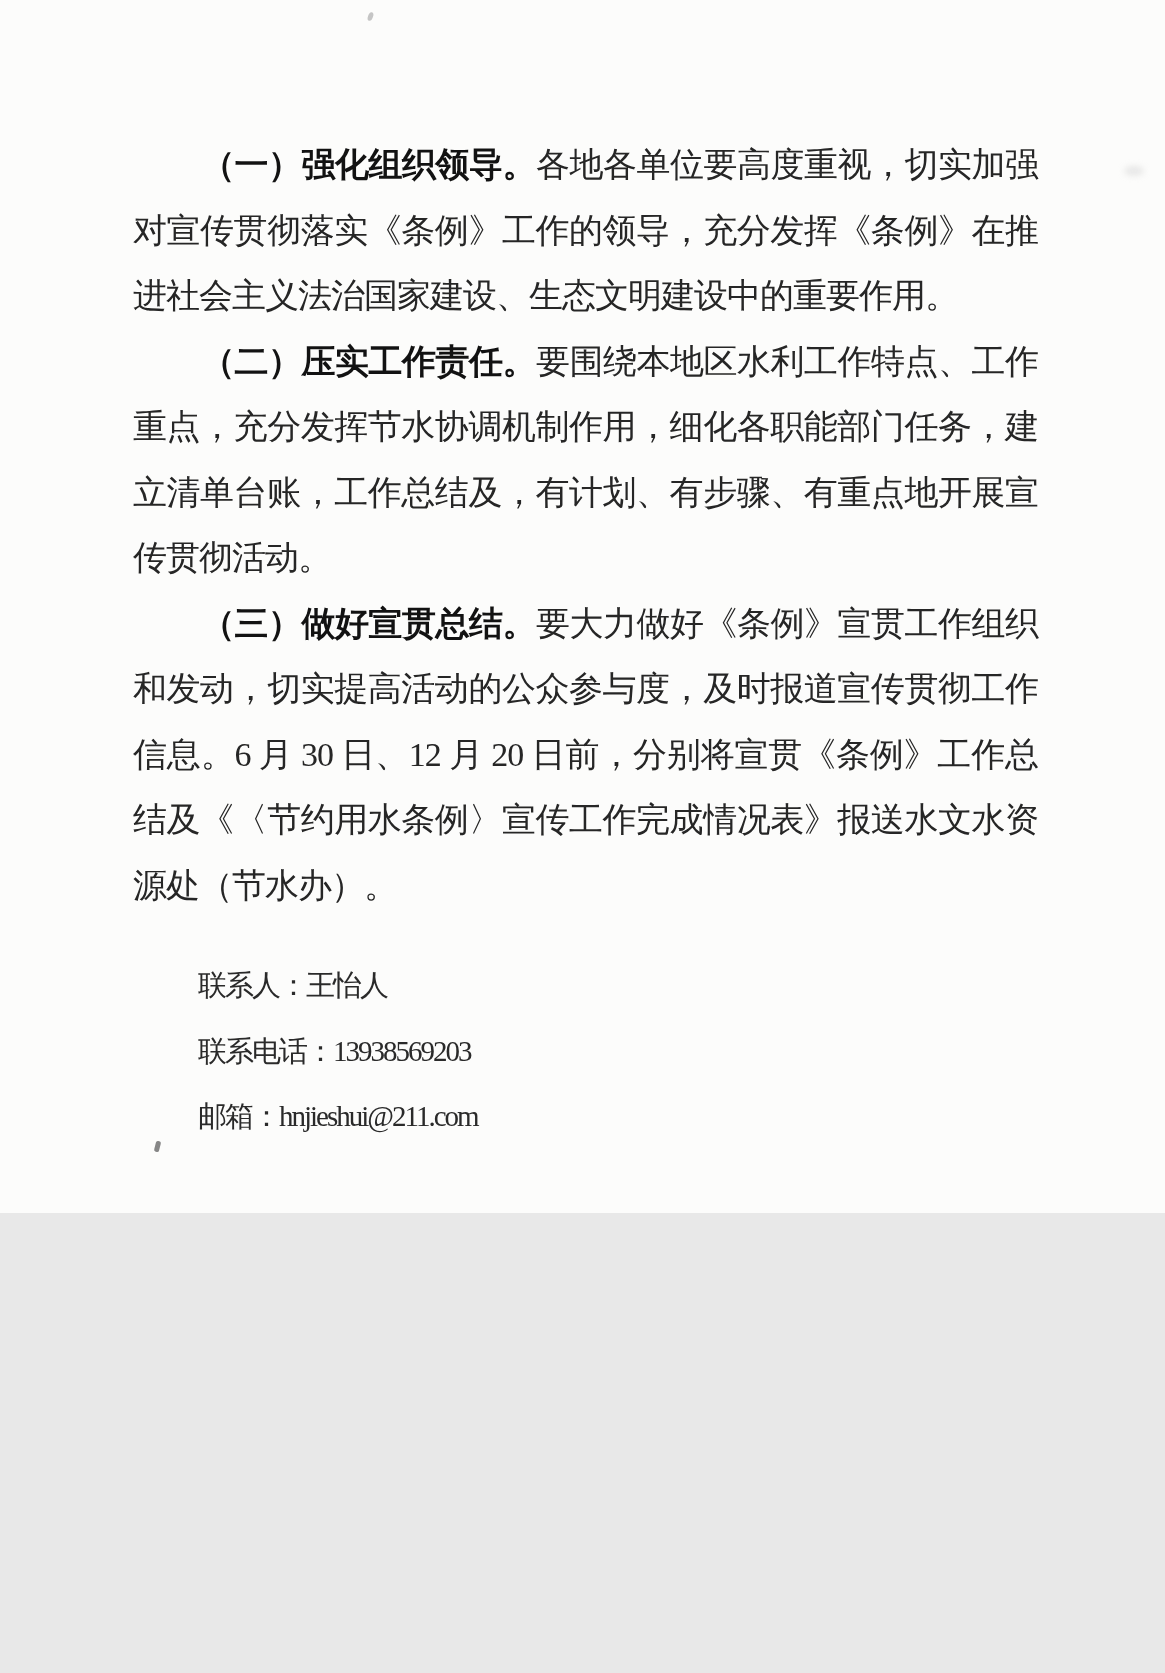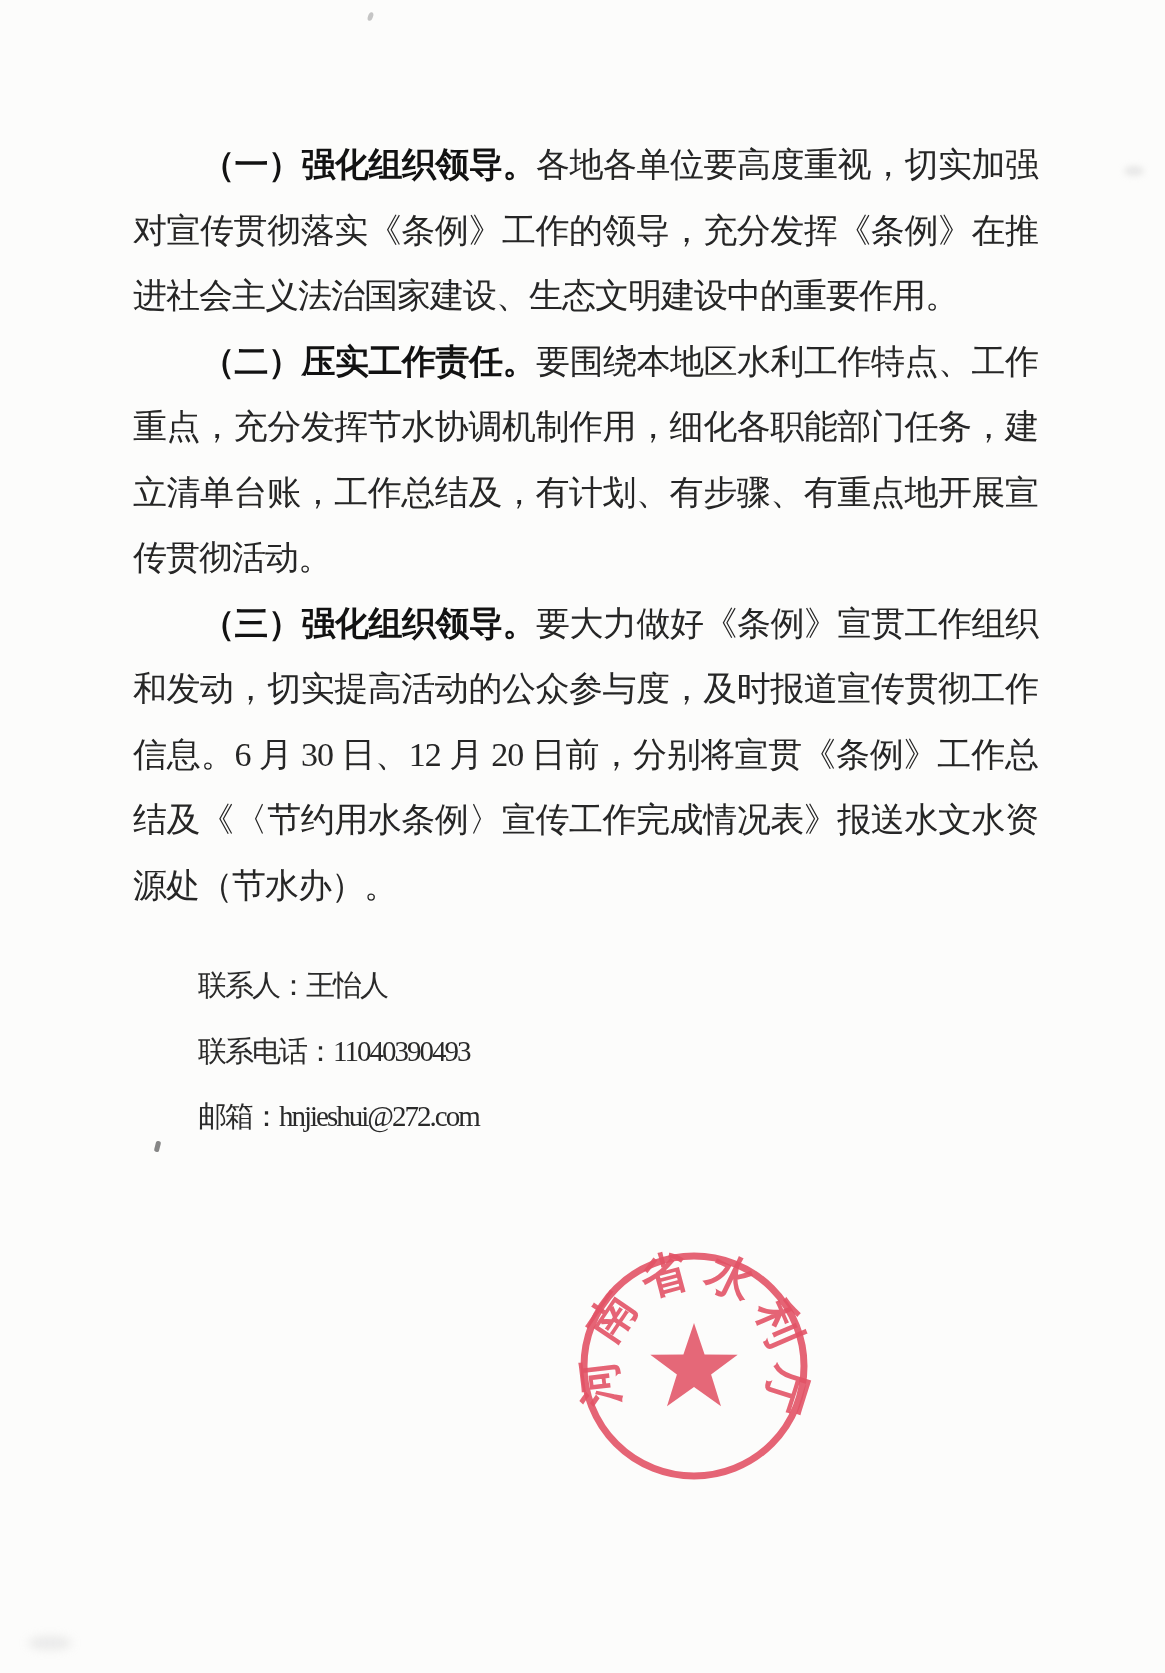--- a/index.html
+++ b/index.html
@@ -3,21 +3,21 @@
 <meta charset="utf-8">
 <style>
   html,body{margin:0;padding:0;}
   body{
     background:#e8e8e8;
     font-family:"Liberation Serif", serif;
   }
   .page{
     position:relative;
     width:1165px;
-    height:1673px;
+    height:1213px;
     margin:0 auto;
     background:#fcfcfb;
     overflow:hidden;
     color:#222;
   }
   
   .doc-body{
     position:absolute;
     left:133px;
     top:132px;
@@ -92,27 +92,27 @@
   .artifact.a4{left:28px;top:1636px;width:44px;height:14px;background:rgba(190,190,190,.28);filter:blur(5px);}
 </style>
 </head>
 <body>
 
 <div class="page">
 
   <div class="doc-body">
     <p><span class="lead">（一）强化组织领导。</span><span>各地各单位要高度重视，切实加强对宣传贯彻落实《条例》工作的领导，充分发挥《条例》在推进社会主义法治国家建设、生态文明建设中的重要作用。</span></p>
     <p><span class="lead">（二）压实工作责任。</span><span>要围绕本地区水利工作特点、工作重点，充分发挥节水协调机制作用，细化各职能部门任务，建立清单台账，工作总结及，有计划、有步骤、有重点地开展宣传贯彻活动。</span></p>
-    <p><span class="lead">（三）强化组织领导。</span><span>要大力做好《条例》宣贯工作组织和发动，切实提高活动的公众参与度，及时报道宣传贯彻工作信息。6 月 30 日、12 月 20 日前，分别将宣贯《条例》工作总结及《〈节约用水条例〉宣传工作完成情况表》报送水文水资源处（节水办）。</span></p>
+    <p><span class="lead">（三）做好宣贯总结。</span><span>要大力做好《条例》宣贯工作组织和发动，切实提高活动的公众参与度，及时报道宣传贯彻工作信息。6 月 30 日、12 月 20 日前，分别将宣贯《条例》工作总结及《〈节约用水条例〉宣传工作完成情况表》报送水文水资源处（节水办）。</span></p>
   </div>
 
   <div class="contact">
     <div>联系人：王怡人</div>
-    <div>联系电话：11040390493</div>
-    <div>邮箱：hnjieshui@272.com</div>
+    <div>联系电话：13938569203</div>
+    <div>邮箱：hnjieshui@211.com</div>
   </div>
 
 
   <div class="seal">
     <svg viewBox="0 0 260 260">
       <defs>
         <path id="sealArc" d="M 60.7 170 A 80 80 0 1 1 199.3 170" fill="none"></path>
       </defs>
       <circle cx="130" cy="130" r="110" fill="none" stroke-width="7" stroke-opacity="0.9" stroke="#e0455a"></circle>
       <polygon points="130,87 119.4,118.4 86.3,118.8 112.9,138.6 103,170.2 130,151 157,170.2 147.1,138.6 173.7,118.8 140.6,118.4" fill-opacity="0.88" fill="#e0455a"></polygon>

